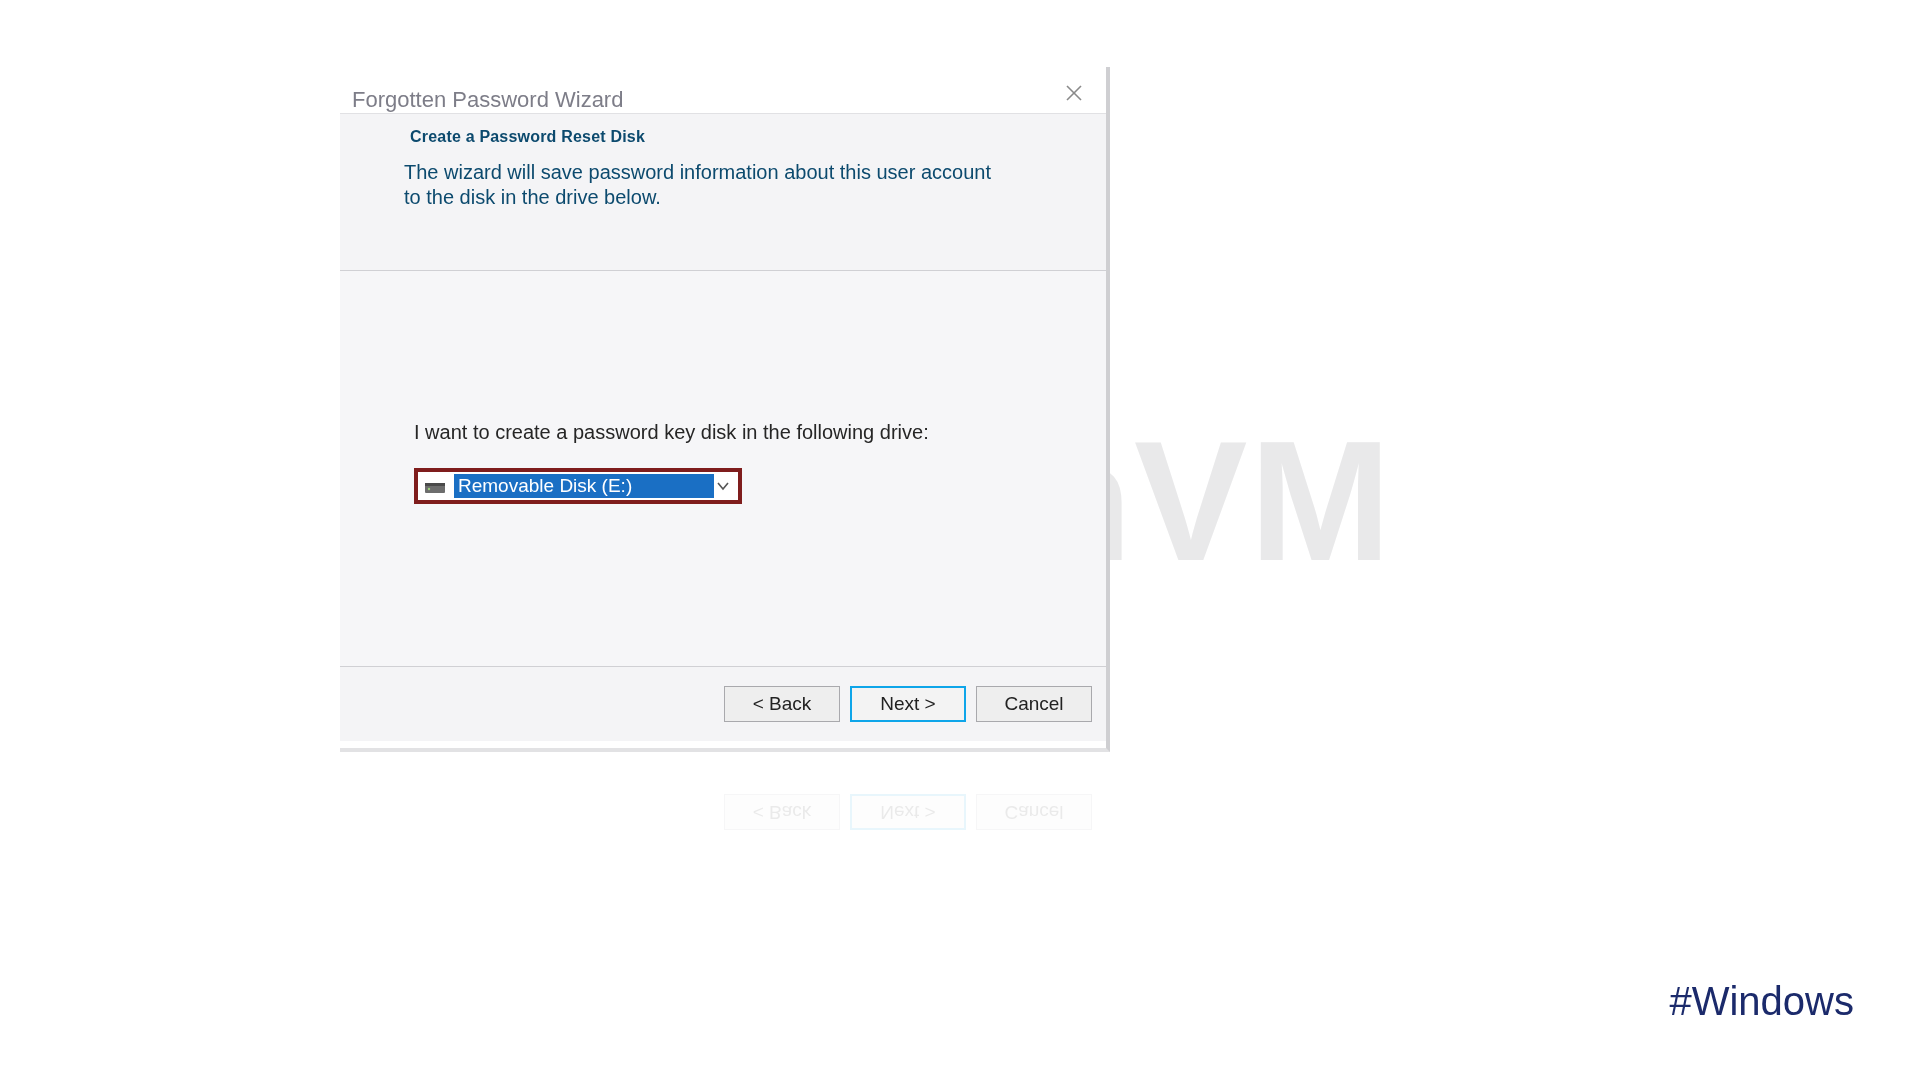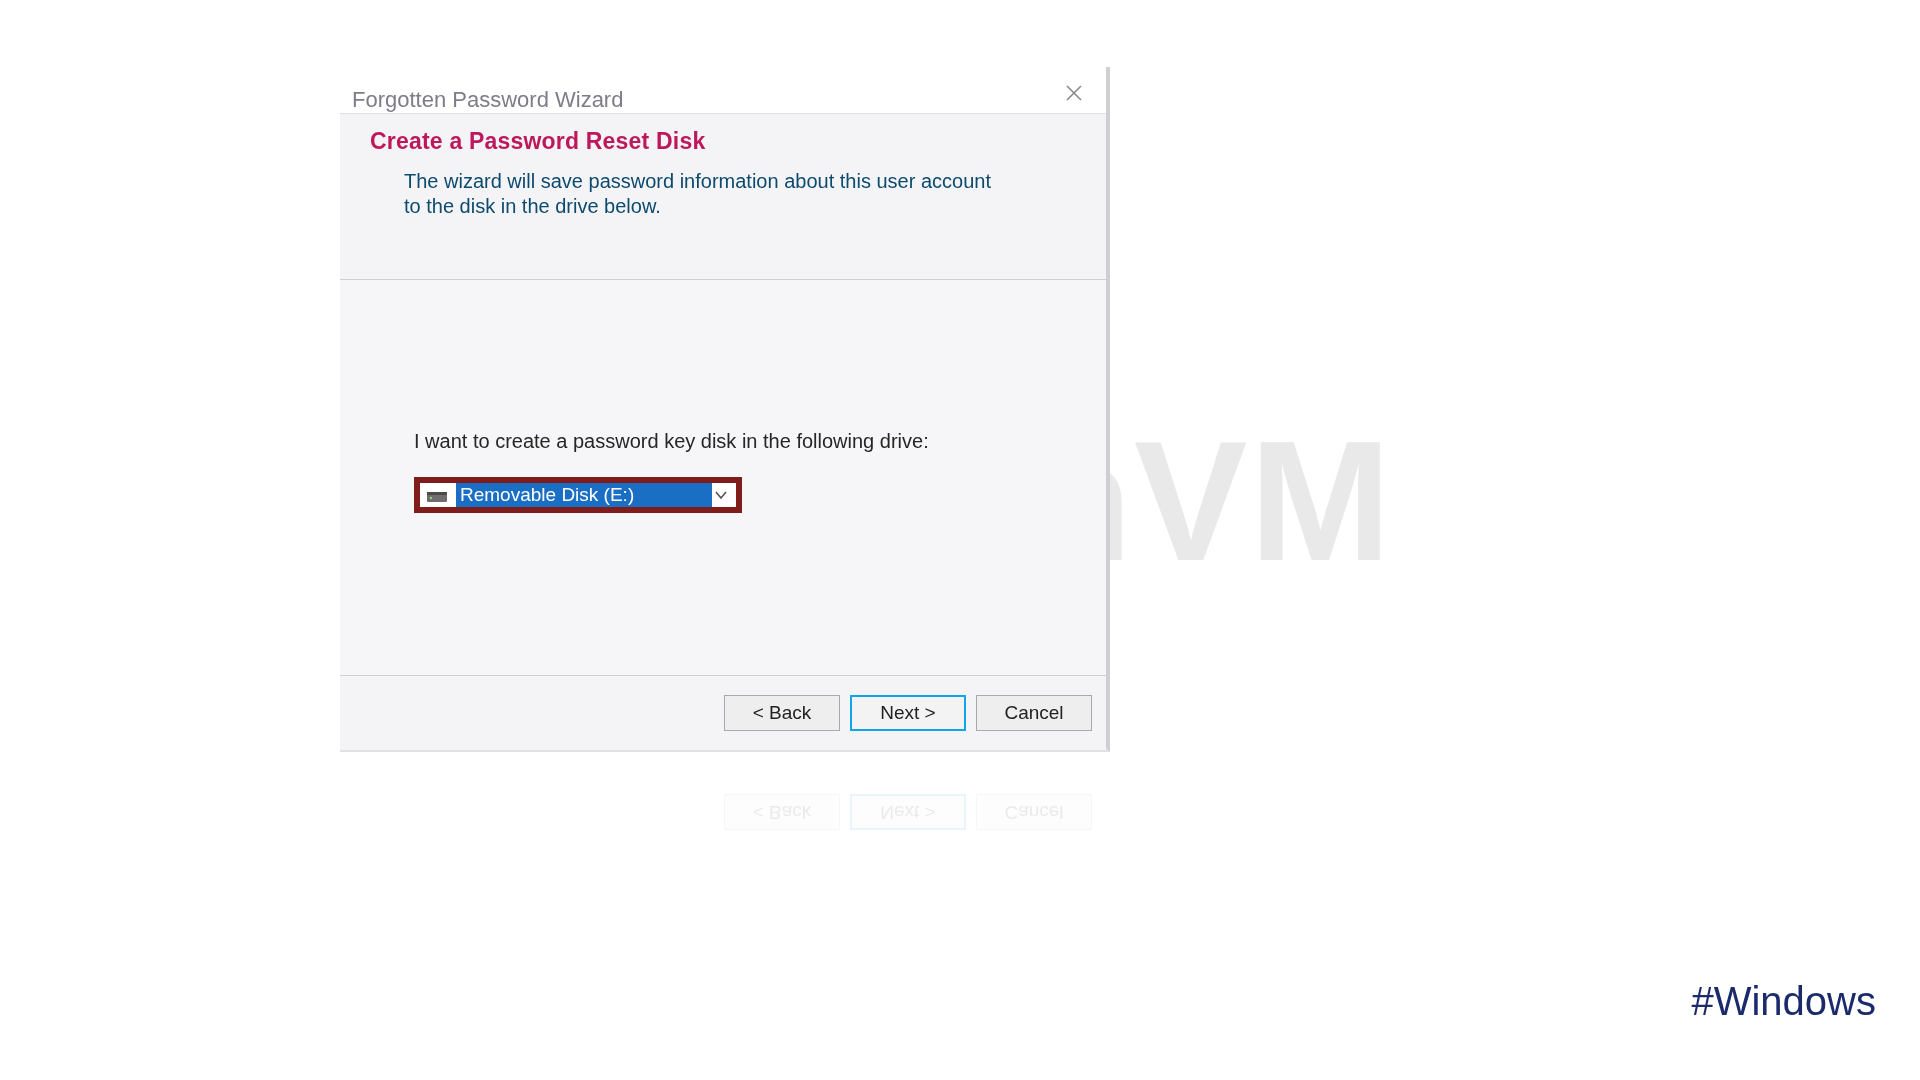--- a/index.html
+++ b/index.html
@@ -14,21 +14,21 @@
     font-weight:700;
     color:#e9e9ea;
     letter-spacing:2px;
     user-select:none;
     pointer-events:none;
     z-index:0;
   }
 
   .hashtag {
     position:absolute;
-    right:44px;
+    right:66px;
     bottom:56px;
     font-size:40px;
     color:#1b2a6b;
     font-weight:400;
   }
 
   .dialog {
     position:absolute;
     left:340px;
     top:67px;
@@ -61,24 +61,25 @@
   }
   .close-btn svg { width:18px; height:18px; stroke:#8a8a8a; stroke-width:1.6; }
 
   .header-pane {
     background:#f4f4f6;
     border-top:1px solid #e1e1e4;
     border-bottom:1px solid #d0d0d4;
     padding:14px 30px 60px 30px;
   }
   .header-title {
-    font-size:23px;
+    font-size:16px;
     font-weight:700;
-    color:#be185d;
+    color:#0c4a6e;
     letter-spacing:.2px;
+    margin-left:40px;
   }
   .header-sub {
     font-size:20px;
     color:#0c4a6e;
     margin:14px 0 0 34px;
     max-width:590px;
     line-height:1.25;
   }
 
   .body-pane {
@@ -88,21 +89,21 @@
   }
   .prompt {
     font-size:20px;
     color:#262626;
     margin-bottom:24px;
   }
 
   .combo {
     width:328px;
     height:36px;
-    border:6px solid #7f1d1d;
+    border:4px solid #7f1d1d;
     background:#ffffff;
     display:flex;
     align-items:center;
     padding:0 6px 0 6px;
     cursor:pointer;
   }
   .combo-icon {
     width:22px; height:16px;
     margin-right:8px;
     flex-shrink:0;

